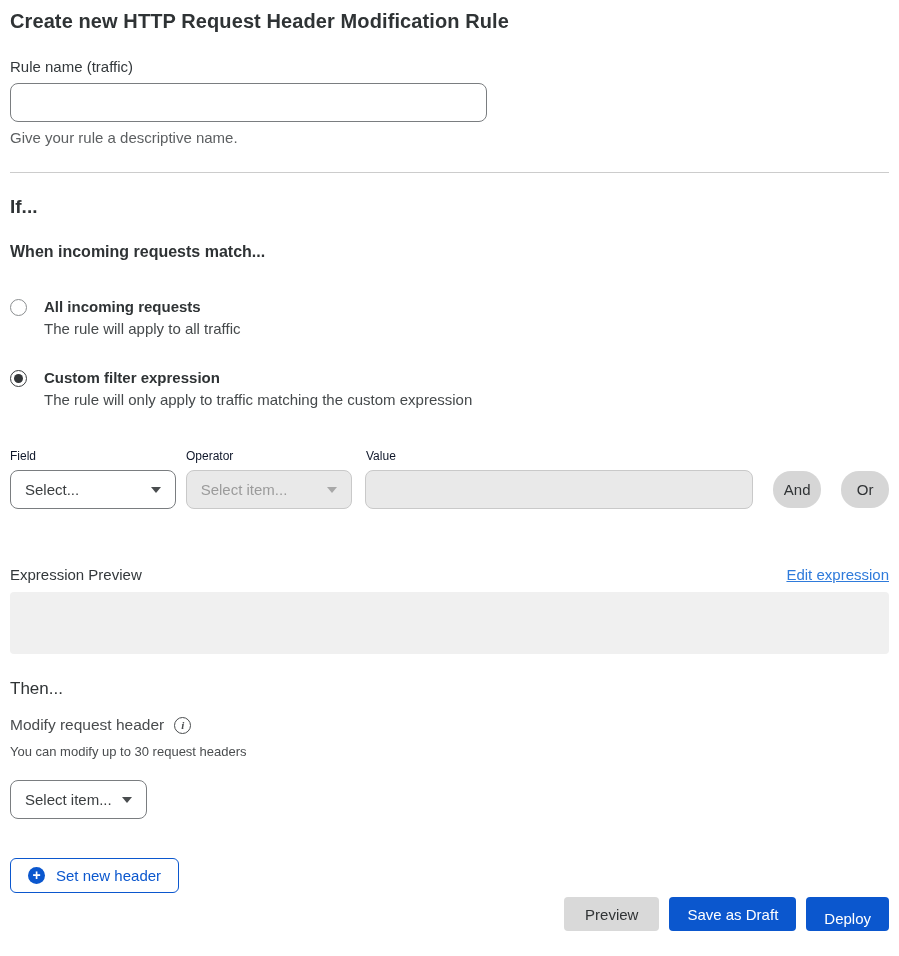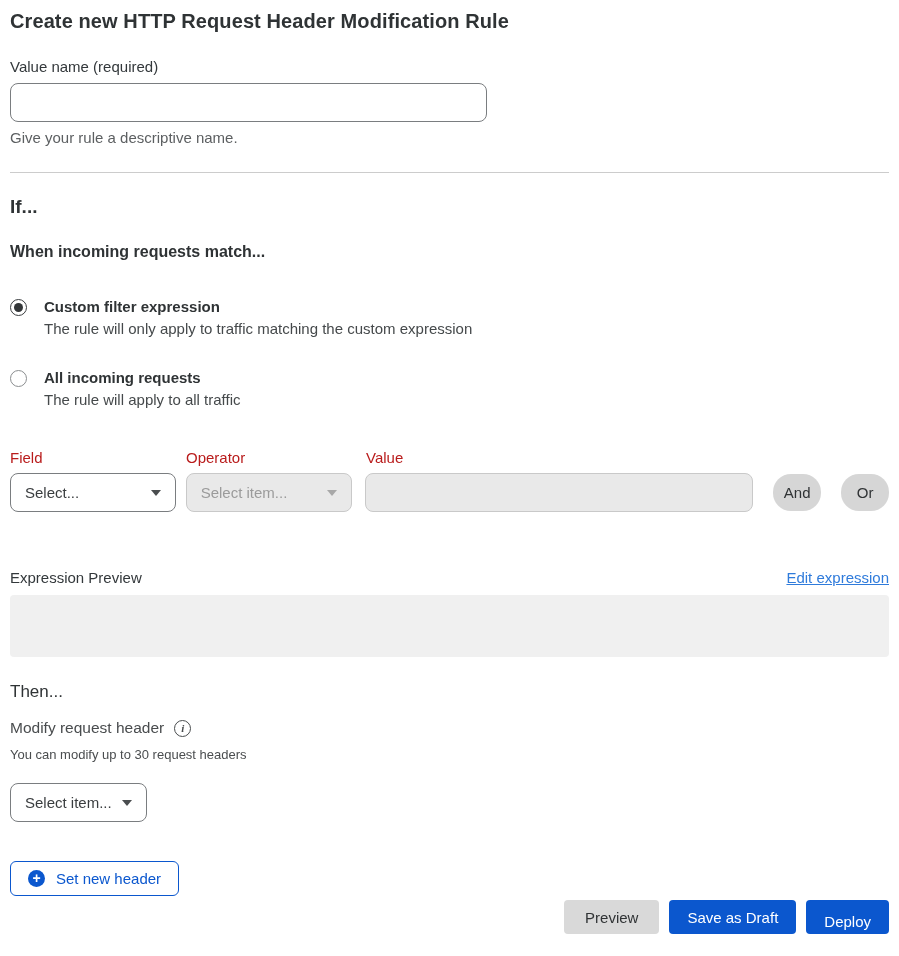--- a/index.html
+++ b/index.html
@@ -37,21 +37,21 @@
   }
   .radio-indicator.checked { border-color: #3a3d3f; }
   .radio-indicator.checked::after {
     content: ""; position: absolute; left: 3px; top: 3px;
     width: 9px; height: 9px; border-radius: 50%; background: #333638;
   }
   .radio-texts { margin-left: 17px; }
   .radio-label { font-size: 15px; font-weight: 700; color: #2f3335; }
   .radio-desc { margin-top: 5px; font-size: 15px; color: #45494b; }
 
-  .builder-labels { display: flex; margin-top: 41px; font-size: 15px; color: #b91c1c; }
+  .builder-labels { display: flex; margin-top: 41px; font-size: 12px; color: #0f172a; }
   .bl-field { width: 176px; }
   .bl-operator { width: 180px; }
   .builder-row { display: flex; align-items: center; margin-top: 7px; }
 
   .select-box {
     height: 39px; border-radius: 8px; background: #fff;
     border: 1px solid #7a7d80; display: flex; align-items: center;
     justify-content: space-between; padding: 0 14px; font-size: 15px;
     color: #3a3d3f; cursor: pointer;
   }
@@ -117,42 +117,42 @@
   .btn-save { padding: 0 18px; }
   .btn-deploy { padding: 13px 18px; }
 </style>
 </head>
 <body>
 
 <div class="page">
 
   <h1 class="page-title">Create new HTTP Request Header Modification Rule</h1>
 
-  <div class="field-label">Value name (required)</div>
+  <div class="field-label">Rule name (traffic)</div>
   <input class="rule-name-input" type="text" value="" style="">
   <div class="help-text">Give your rule a descriptive name.</div>
 
   <hr class="divider">
 
   <div class="if-heading">If...</div>
   <div class="sub-heading">When incoming requests match...</div>
+
+  <div class="radio-row">
+    <span class="radio-indicator"></span>
+    <span class="radio-texts">
+      <div class="radio-label">All incoming requests</div>
+      <div class="radio-desc">The rule will apply to all traffic</div>
+    </span>
+  </div>
 
   <div class="radio-row">
     <span class="radio-indicator checked"></span>
     <span class="radio-texts">
       <div class="radio-label">Custom filter expression</div>
       <div class="radio-desc">The rule will only apply to traffic matching the custom expression</div>
-    </span>
-  </div>
-
-  <div class="radio-row">
-    <span class="radio-indicator"></span>
-    <span class="radio-texts">
-      <div class="radio-label">All incoming requests</div>
-      <div class="radio-desc">The rule will apply to all traffic</div>
     </span>
   </div>
 
   <div class="builder-labels">
     <div class="bl-field">Field</div>
     <div class="bl-operator">Operator</div>
     <div class="bl-value">Value</div>
   </div>
 
   <div class="builder-row">

